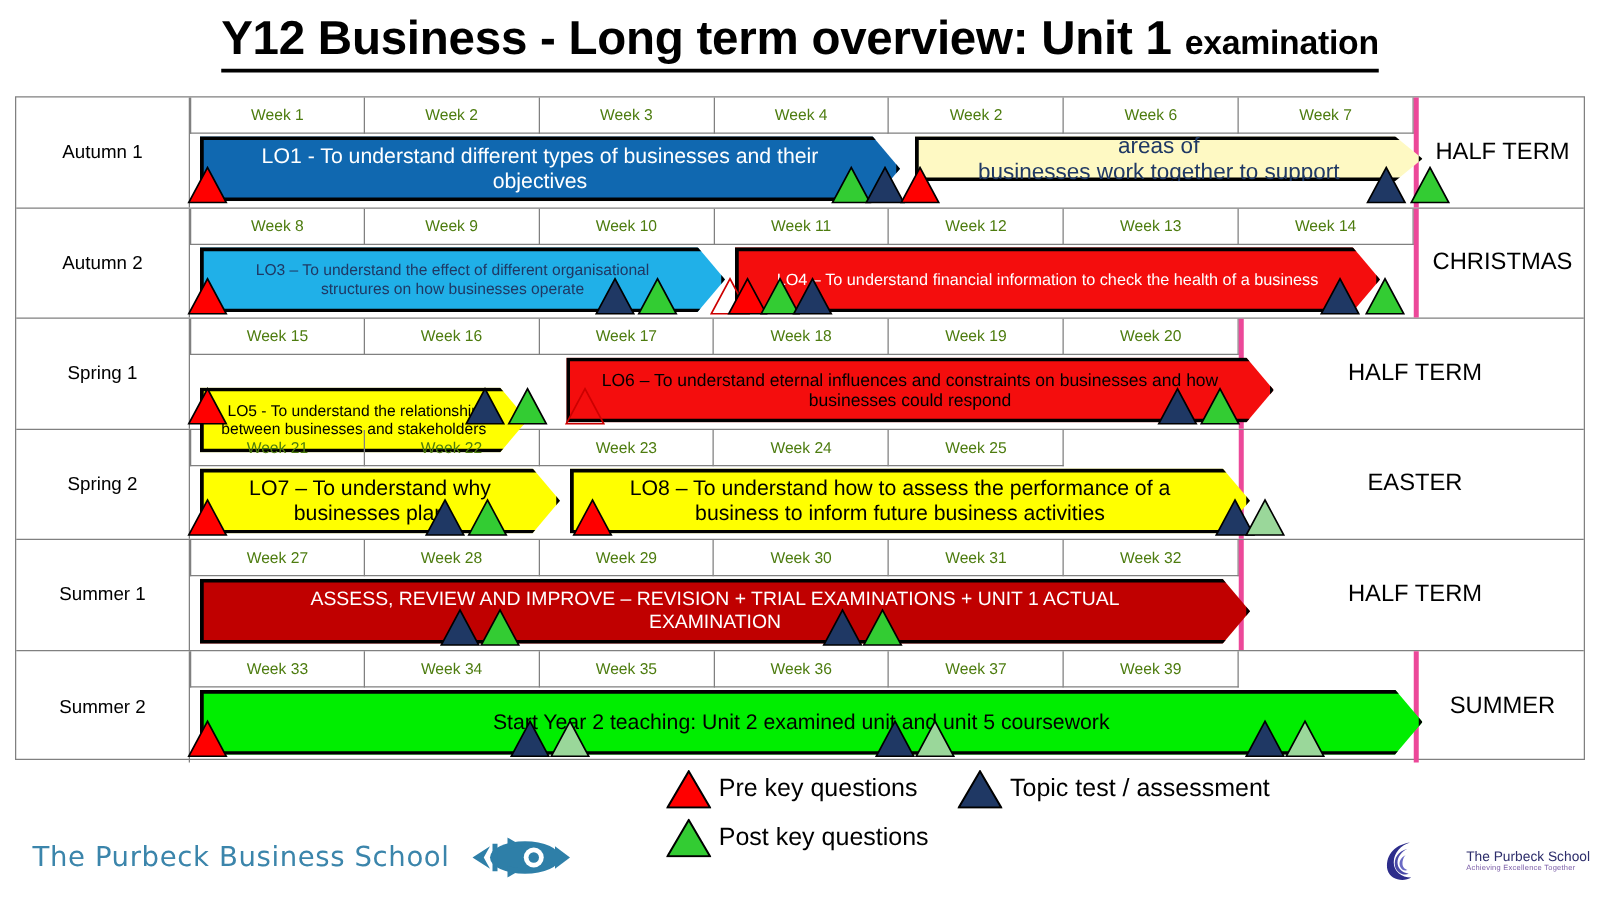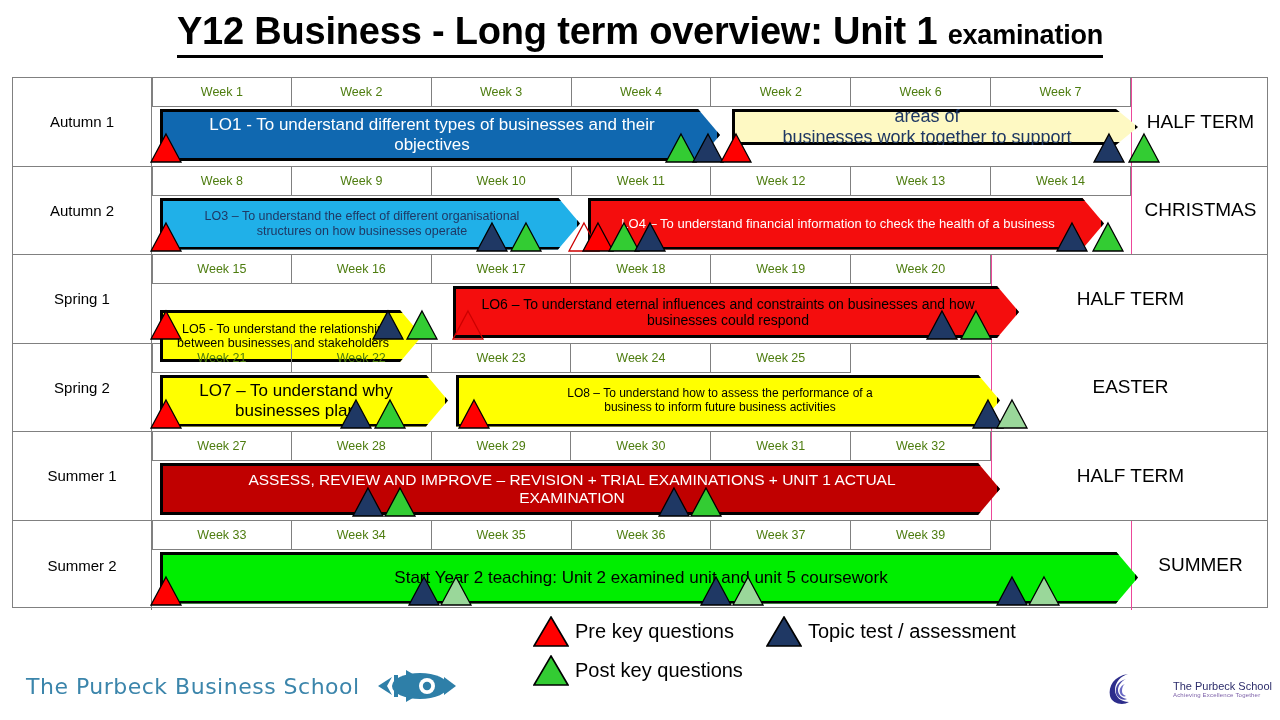--- a/index.html
+++ b/index.html
@@ -53,21 +53,21 @@
   }
   .weekcell {
     border-right: 1px solid #808080;
     border-bottom: 1px solid #808080;
     display: flex; align-items: center; justify-content: center;
     font-size: 12.5px; color: #4d7c0f;
   }
   .weekcell:first-child { border-left: 1px solid #808080; }
   .holiday {
     position: absolute; top: 0; bottom: 0;
-    border-left: 1px solid #ec4899;
+    border-left: 4px solid #ec4899;
     display: flex; align-items: center; justify-content: center;
     font-size: 19px; color: #000;
     white-space: nowrap;
   }
 
   
   .banner {
     position: absolute;
     display: flex; align-items: center; justify-content: center;
     text-align: center;
@@ -327,21 +327,21 @@
         </div>
         <div class="holiday" style="left: 978px; width: 278px;">
           <span>EASTER</span>
         </div>
         <div class="banner" style="left: 147px; width: 288px; top: 31px; height: 52px; background: rgb(255, 255, 0); color: rgb(0, 0, 0); font-size: 17px;">
           <div>
             <span>LO7 – To understand why</span>
             <span>businesses plan</span>
           </div>
         </div>
-        <div class="banner" style="left: 443px; width: 544px; top: 31px; height: 52px; background: rgb(255, 255, 0); color: rgb(0, 0, 0); font-size: 12px;">
+        <div class="banner" style="left: 443px; width: 544px; top: 31px; height: 52px; background: rgb(255, 255, 0); color: rgb(0, 0, 0); font-size: 17px;">
           <div>
             <span>LO8 – To understand how to assess the performance of a</span>
             <span>business to inform future business activities</span>
           </div>
         </div>
         <svg width="32" height="30" viewBox="0 0 32 30" class="tri-svg" style="left: 137px; top: 55px;">
           <polygon points="16,1 31,29 1,29" fill="#ff0000" stroke="#000" stroke-width="1.3"></polygon>
         </svg>
         <svg width="32" height="30" viewBox="0 0 32 30" class="tri-svg" style="left: 327px; top: 55px;">
           <polygon points="16,1 31,29 1,29" fill="#1f3864" stroke="#000" stroke-width="1.3"></polygon>

